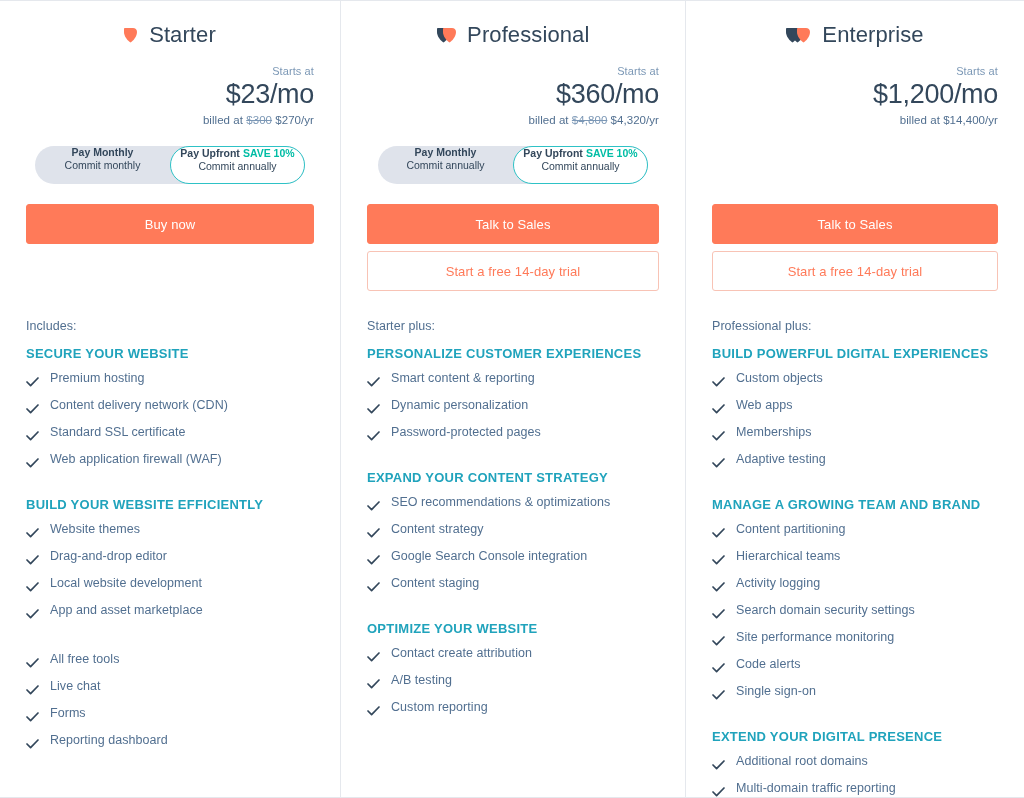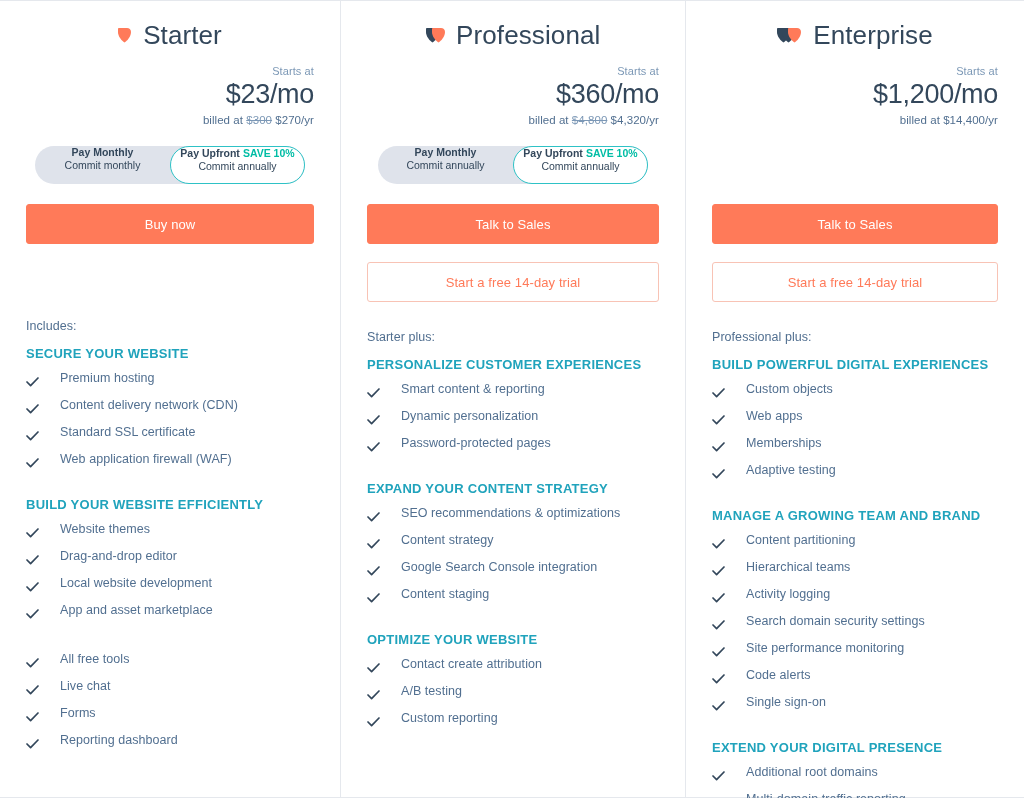--- a/index.html
+++ b/index.html
@@ -34,21 +34,21 @@
   
   .plan-head {
     display: flex;
     align-items: center;
     justify-content: center;
     gap: 11px;
     height: 40px;
   }
   .tier-icon { display: block; flex: 0 0 auto; }
   .plan-name {
-    font-size: 26px;
+    font-size: 22px;
     font-weight: 400;
     color: #33475b;
     letter-spacing: .1px;
     white-space: nowrap;
   }
 
   .price-block { text-align: right; margin-top: 10px; }
   .starts-at {
     font-size: 11px;
     color: #7c98b6;
@@ -131,21 +131,21 @@
   .btn-primary {
     background: #ff7a59;
     color: #ffffff;
     border: 1px solid #ff7a59;
   }
   .btn-secondary {
     background: #ffffff;
     color: #ff7a59;
     border: 1px solid #f8c3b5;
     font-weight: normal;
-    margin-top: 18px;
+    margin-top: 7px;
   }
 
   
   .features {
     margin-top: 28px;
   }
   .features-intro {
     font-size: 12.5px;
     color: #516f90;
     margin-bottom: 13px;
@@ -157,21 +157,21 @@
     font-size: 13px;
     font-weight: bold;
     color: #20a3bc;
     letter-spacing: .25px;
     margin-bottom: 6px;
     text-transform: uppercase;
   }
   .feature-row {
     display: flex;
     align-items: flex-start;
-    gap: 21px;
+    gap: 11px;
     padding: 3.5px 0;
   }
   .check-icon { flex: 0 0 auto; margin-top: 2px; }
   .feature-label {
     font-size: 12.5px;
     color: #516f90;
     letter-spacing: .05px;
     line-height: 1.2;
   }
 </style>

